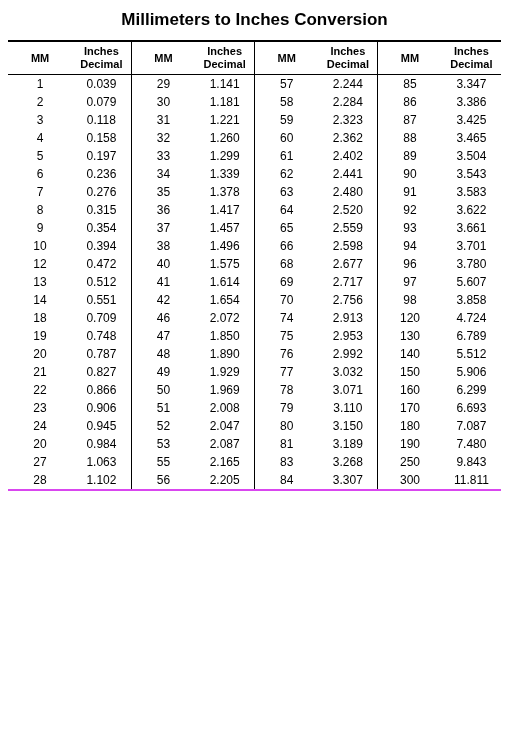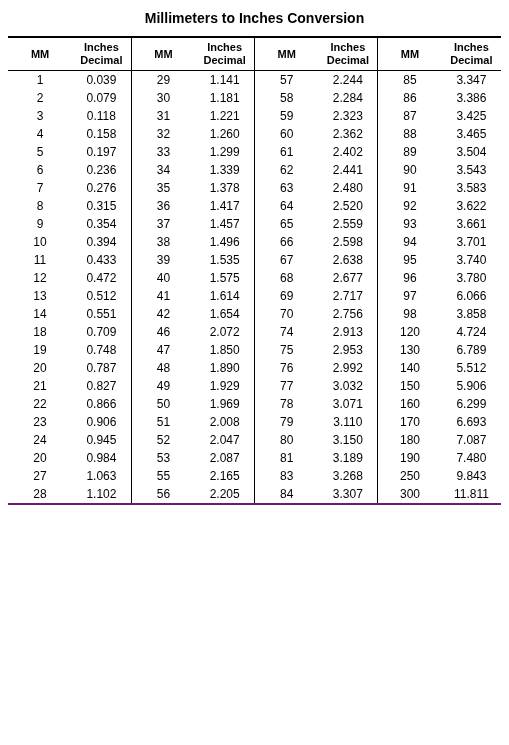--- a/index.html
+++ b/index.html
@@ -5,21 +5,21 @@
     * { margin: 0; padding: 0; box-sizing: border-box; }
     body {
       background: #fff;
       font-family: Arial, sans-serif;
       width: 509px;
       min-height: 745px;
       padding: 10px 8px;
     }
     h1 {
       text-align: center;
-      font-size: 14px;
+      font-size: 17px;
       font-weight: bold;
       margin-bottom: 10px;
       color: #000;
     }
     table {
       width: 100%;
       border-collapse: collapse;
       font-size: 12px;
       color: #000000;
     }
@@ -32,21 +32,21 @@
       font-size: 11px;
       line-height: 1.2;
     }
     tbody tr td {
       border-bottom: none;
       padding: 2px 4px;
       text-align: center;
       font-size: 12px;
     }
     tbody tr:last-child td {
-      border-bottom: 2px solid #701a75;
+      border-bottom: 2px solid #d946ef;
     }
     .col-mm { width: 13%; }
     .col-in { width: 12%; }
     thead tr th.sep, tbody tr td.sep {
       border-left: 1px solid #000;
     }
   </style>
 </head>
 <body>
 
@@ -160,48 +160,38 @@
         <td class="col-mm">10</td>
         <td class="col-in">0.394</td>
         <td class="col-mm sep">38</td>
         <td class="col-in">1.496</td>
         <td class="col-mm sep">66</td>
         <td class="col-in">2.598</td>
         <td class="col-mm sep">94</td>
         <td class="col-in">3.701</td>
       </tr>
       <tr>
-        <td class="col-mm">11</td>
-        <td class="col-in">0.433</td>
-        <td class="col-mm sep">39</td>
-        <td class="col-in">1.535</td>
-        <td class="col-mm sep">67</td>
-        <td class="col-in">2.638</td>
-        <td class="col-mm sep">95</td>
-        <td class="col-in">3.740</td>
-      </tr>
-      <tr>
         <td class="col-mm">12</td>
         <td class="col-in">0.472</td>
         <td class="col-mm sep">40</td>
         <td class="col-in">1.575</td>
         <td class="col-mm sep">68</td>
         <td class="col-in">2.677</td>
         <td class="col-mm sep">96</td>
         <td class="col-in">3.780</td>
       </tr>
       <tr>
         <td class="col-mm">13</td>
         <td class="col-in">0.512</td>
         <td class="col-mm sep">41</td>
         <td class="col-in">1.614</td>
         <td class="col-mm sep">69</td>
         <td class="col-in">2.717</td>
         <td class="col-mm sep">97</td>
-        <td class="col-in">6.066</td>
+        <td class="col-in">5.607</td>
       </tr>
       <tr>
         <td class="col-mm">14</td>
         <td class="col-in">0.551</td>
         <td class="col-mm sep">42</td>
         <td class="col-in">1.654</td>
         <td class="col-mm sep">70</td>
         <td class="col-in">2.756</td>
         <td class="col-mm sep">98</td>
         <td class="col-in">3.858</td>

